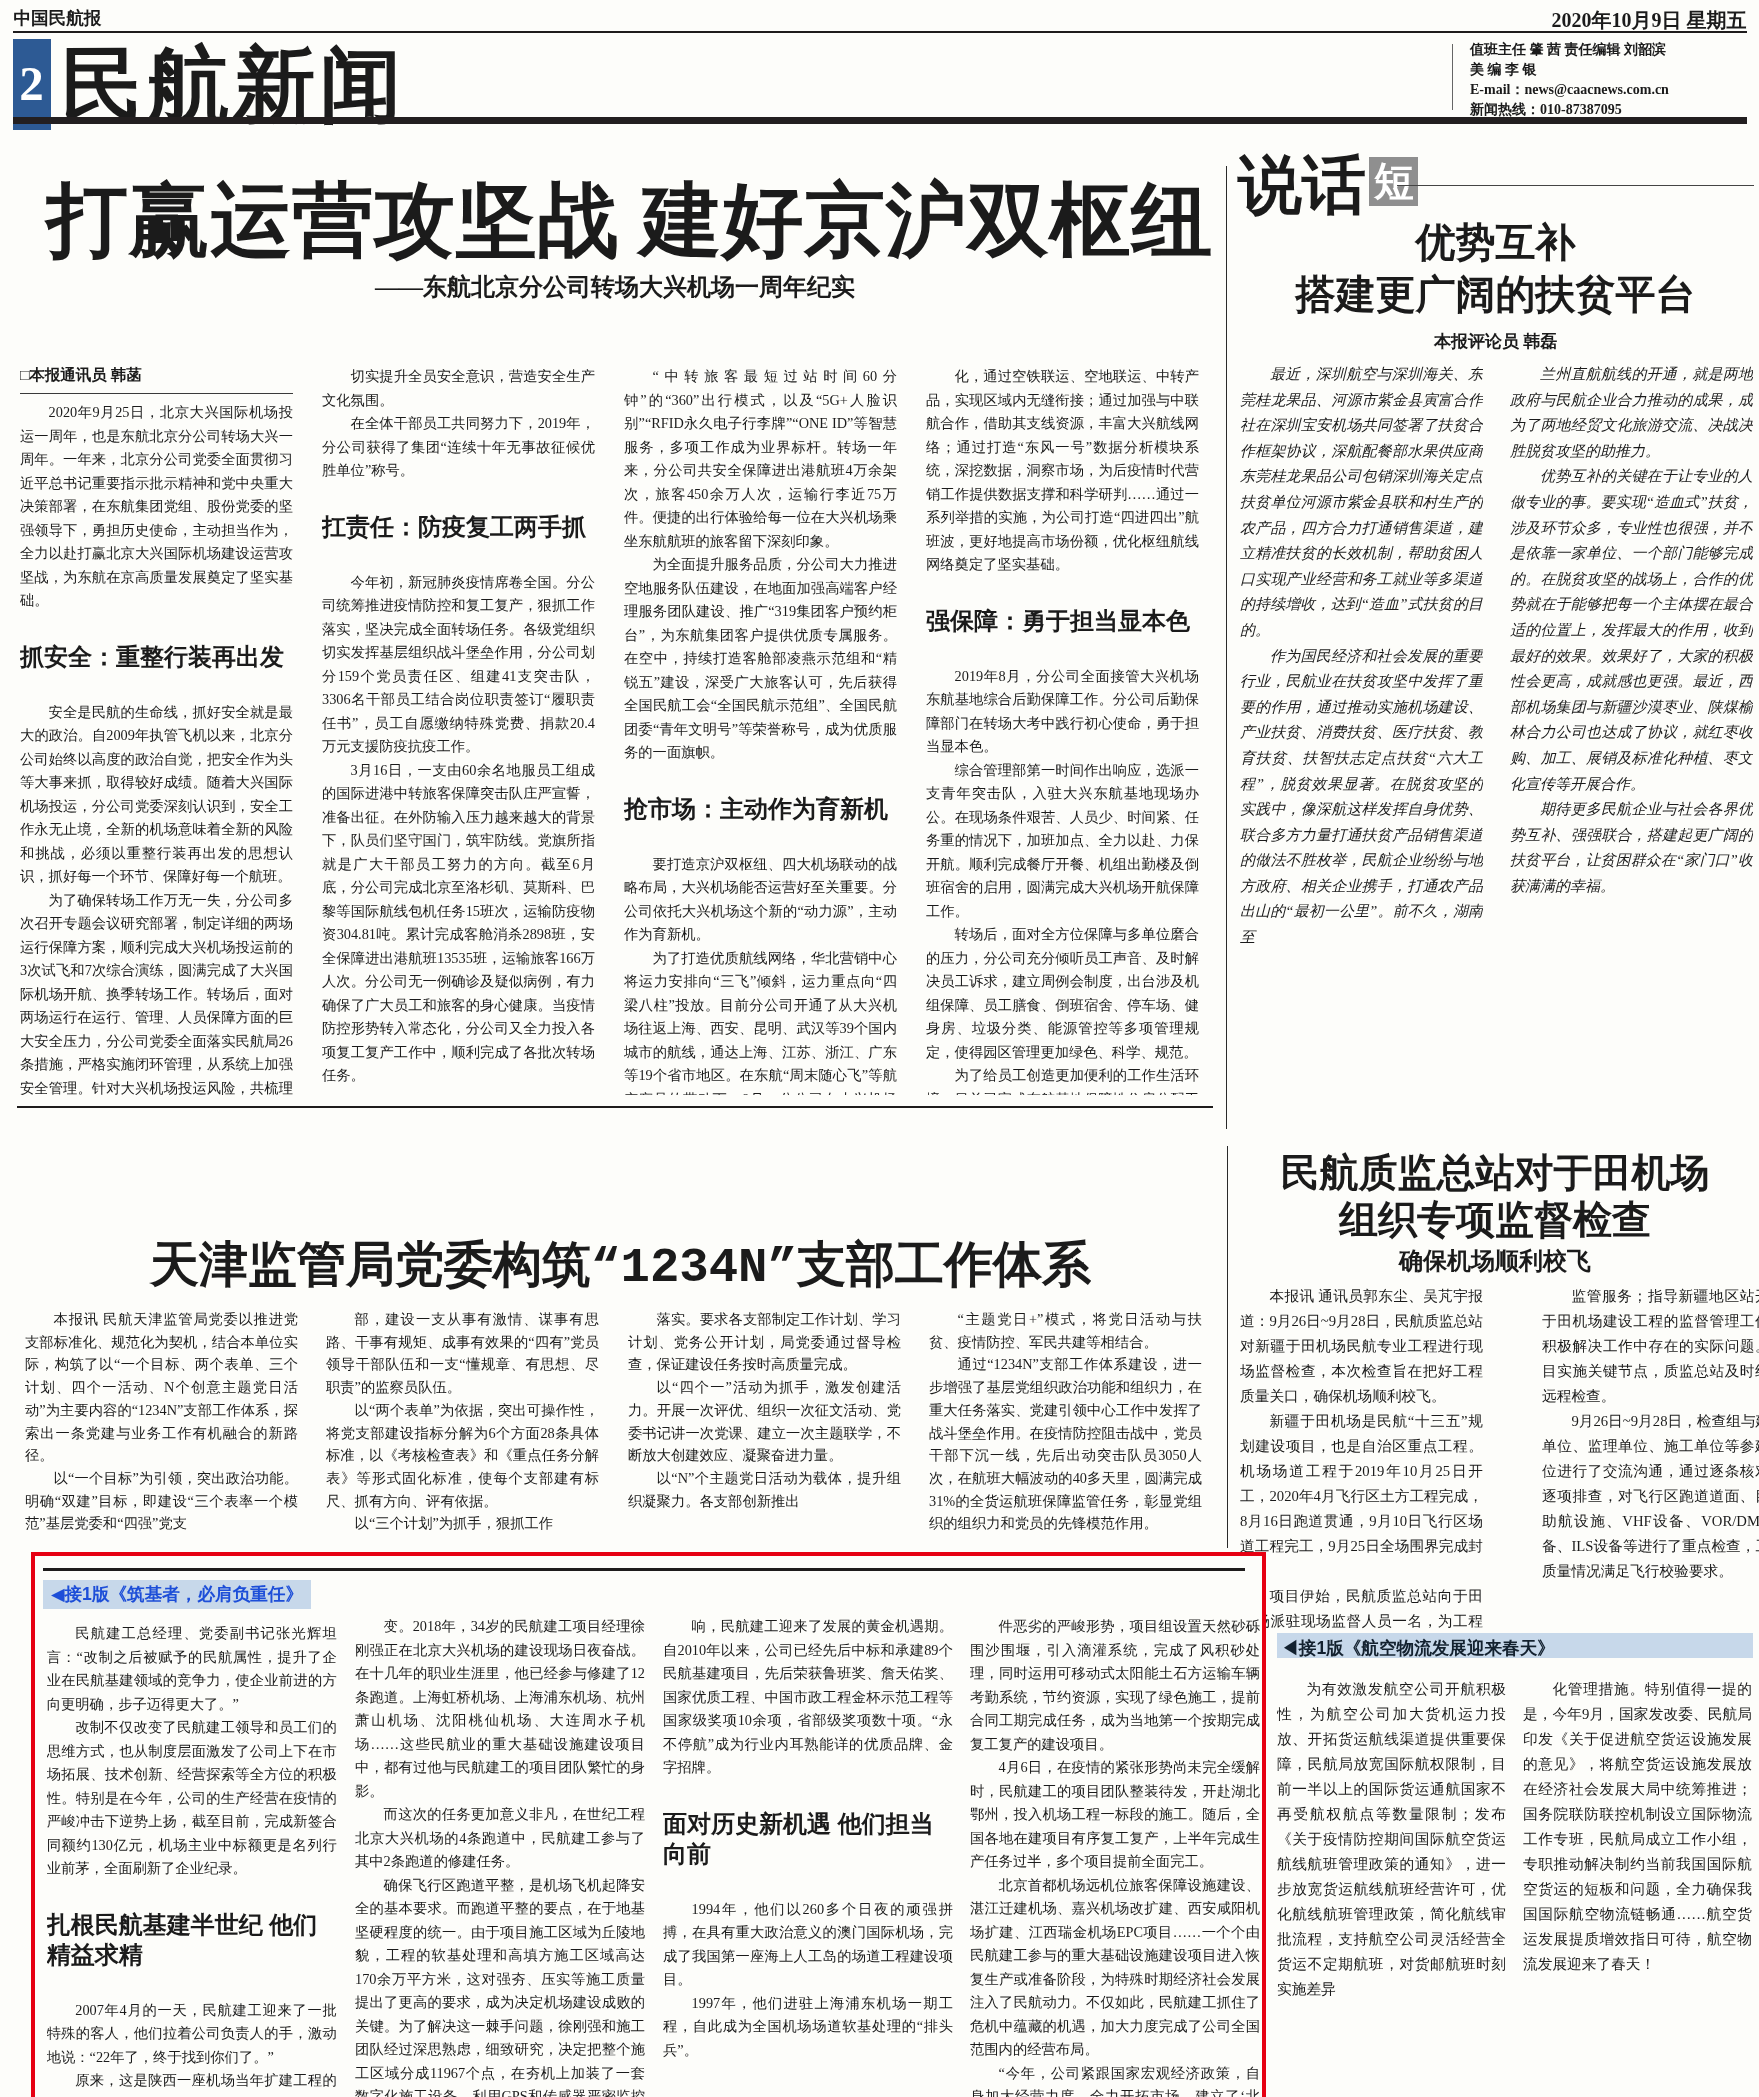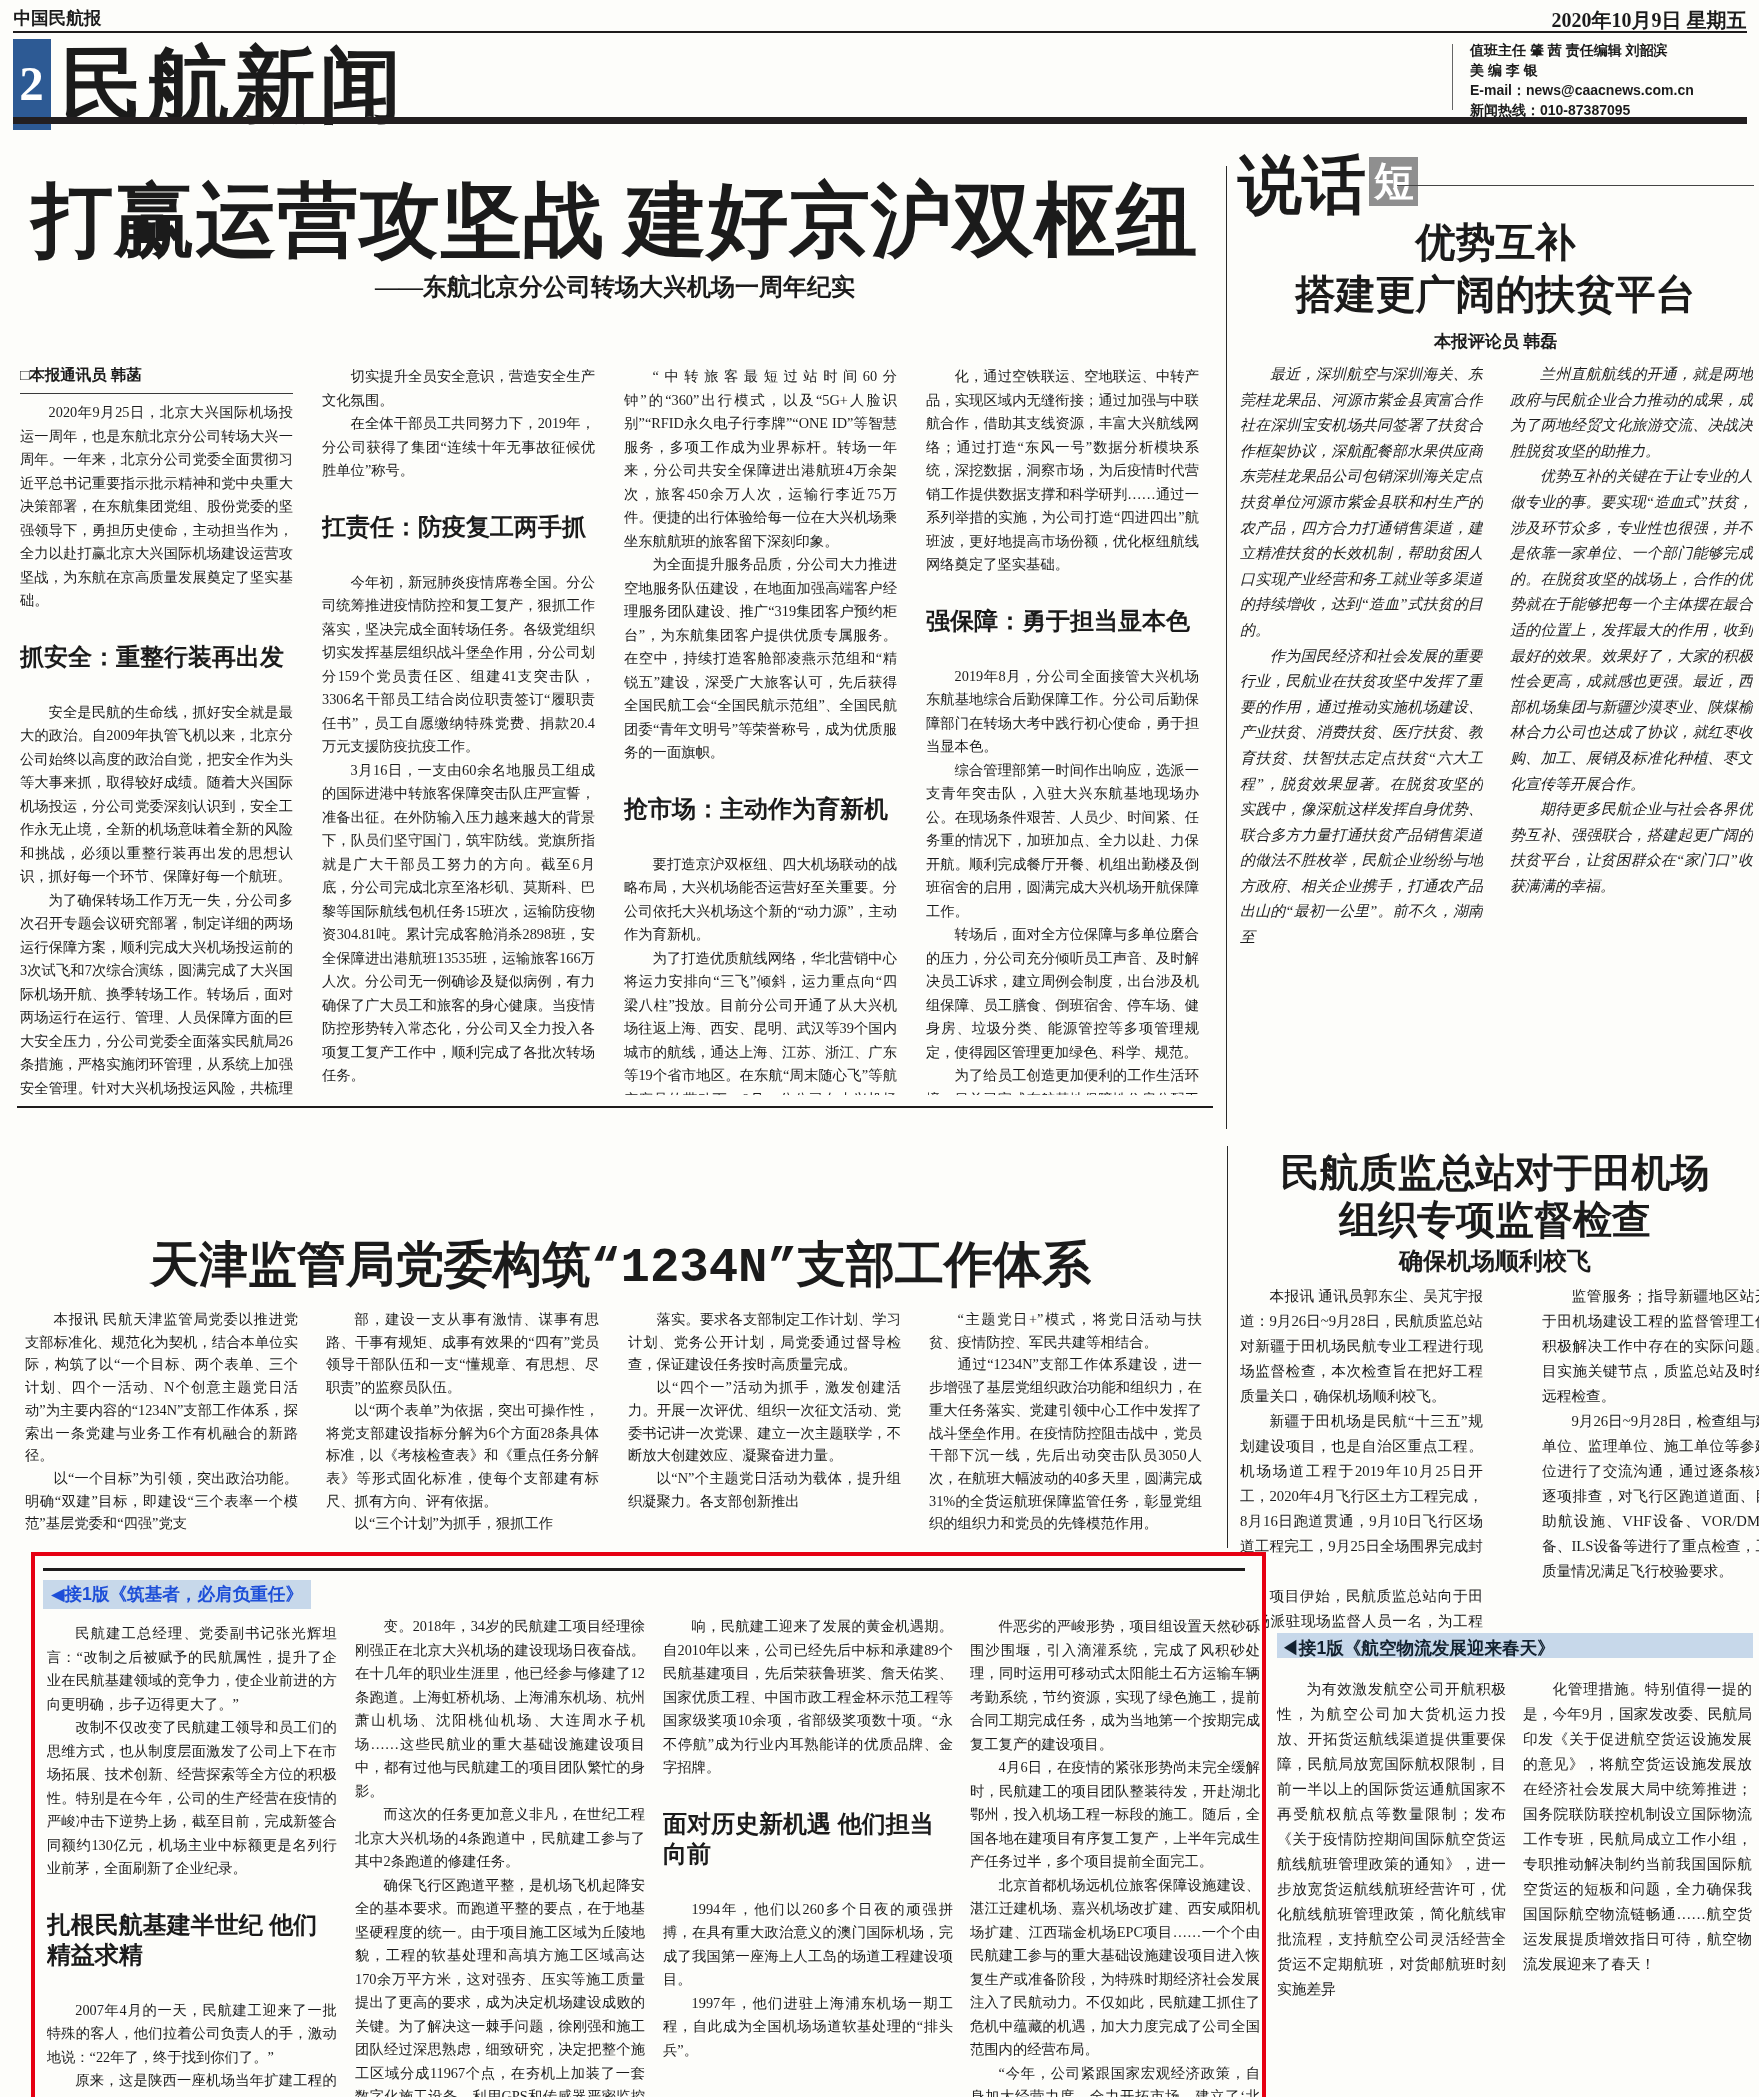--- a/index.html
+++ b/index.html
@@ -1,19 +1,19 @@
 <!DOCTYPE html>
 <html style="font-size:6.7px"><head>
 <meta charset="utf-8">
 <style>
   html,body{margin:0;padding:0;background:#e8e8e4;}
   .page{position:relative;width:1759px;height:2553px;background:#fdfdfa;color:#1b1b1b;
         font-family:"Liberation Serif","DejaVu Serif",serif;overflow:hidden;}
   .abs{position:absolute;}
-  .hei{font-family:Liberation Sans, sans-serif;font-weight:bold;}
+  .hei{font-family:Liberation Serif, serif;font-weight:bold;}
   .kai{font-style:italic;}
   .center{text-align:center;}
   .col{overflow:hidden;}
   .para{margin:0;text-indent:2em;text-align:justify;text-justify:inter-ideograph;}
   .lead-byline{font-weight:bold;font-size:15.5px;padding-bottom:6.7px;margin-bottom:7.6px;
                border-bottom:1.7px solid #3a3a3a;}
   .subhead{font-family:"Liberation Sans","DejaVu Sans",sans-serif;font-weight:900;
            font-size:24px;line-height:30px;text-align:left;margin:29px 0;}
   .rule{background:#1e1c1c;}
   .tag{display:inline-block;background:#c7d8ea;color:#1d4ed8;font-weight:bold;
@@ -39,21 +39,21 @@
 
   <div class="abs" style="left:1452px;top:44px;width:1.3px;height:66px;background:#666;"></div>
   <div class="abs hei" style="left:1470px;top:40px;width:281px;font-size:14px;line-height:20px;">
     <div>值班主任  肇  茜  责任编辑  刘韶滨</div>
     <div>美      编  李  银</div>
     <div>E-mail：news@caacnews.com.cn</div>
     <div>新闻热线：010-87387095</div>
   </div>
   <div class="abs" style="left:12.6px;top:117px;width:1734px;height:6.7px;background:#231f20;"></div>
 
-  <div class="abs center" style="left:17px;top:167px;width:1196px;font-size:81px;font-weight:900;letter-spacing:0.8px;font-family:'Liberation Serif','DejaVu Serif',serif;white-space:nowrap;">打赢运营攻坚战  建好京沪双枢纽</div>
+  <div class="abs center" style="left:17px;top:167px;width:1196px;font-size:81px;font-weight:900;letter-spacing:0.8px;font-family:'Liberation Serif','DejaVu Serif',serif;white-space:nowrap;text-align:right;">打赢运营攻坚战  建好京沪双枢纽</div>
   <div class="abs center" style="left:17px;top:271px;width:1196px;font-size:24px;font-weight:bold;">——东航北京分公司转场大兴机场一周年纪实</div>
 
   <div class="abs col body-text" style="left:20px;top:365px;width:273px;height:730px;">
       <div class="lead-byline">□本报通讯员  韩菡</div>
       <p class="para">2020年9月25日，北京大兴国际机场投运一周年，也是东航北京分公司转场大兴一周年。一年来，北京分公司党委全面贯彻习近平总书记重要指示批示精神和党中央重大决策部署，在东航集团党组、股份党委的坚强领导下，勇担历史使命，主动担当作为，全力以赴打赢北京大兴国际机场建设运营攻坚战，为东航在京高质量发展奠定了坚实基础。</p>
       <div class="subhead">抓安全：重整行装再出发</div>
       <p class="para">安全是民航的生命线，抓好安全就是最大的政治。自2009年执管飞机以来，北京分公司始终以高度的政治自觉，把安全作为头等大事来抓，取得较好成绩。随着大兴国际机场投运，分公司党委深刻认识到，安全工作永无止境，全新的机场意味着全新的风险和挑战，必须以重整行装再出发的思想认识，抓好每一个环节、保障好每一个航班。</p>
       <p class="para">为了确保转场工作万无一失，分公司多次召开专题会议研究部署，制定详细的两场运行保障方案，顺利完成大兴机场投运前的3次试飞和7次综合演练，圆满完成了大兴国际机场开航、换季转场工作。转场后，面对两场运行在运行、管理、人员保障方面的巨大安全压力，分公司党委全面落实民航局26条措施，严格实施闭环管理，从系统上加强安全管理。针对大兴机场投运风险，共梳理43项危险源，制定87项风险管控措施，持续发布转场投运风险评估报告。以“抓作风、强三基、守底线”安全整顿工作为主要抓手，广泛开展“三个敬畏”宣传教育，组织“消除事故隐患，筑牢安全防线”安全生产月系列活动，</p>
     </div>
   <div class="abs col body-text" style="left:322px;top:365px;width:273px;height:730px;">

